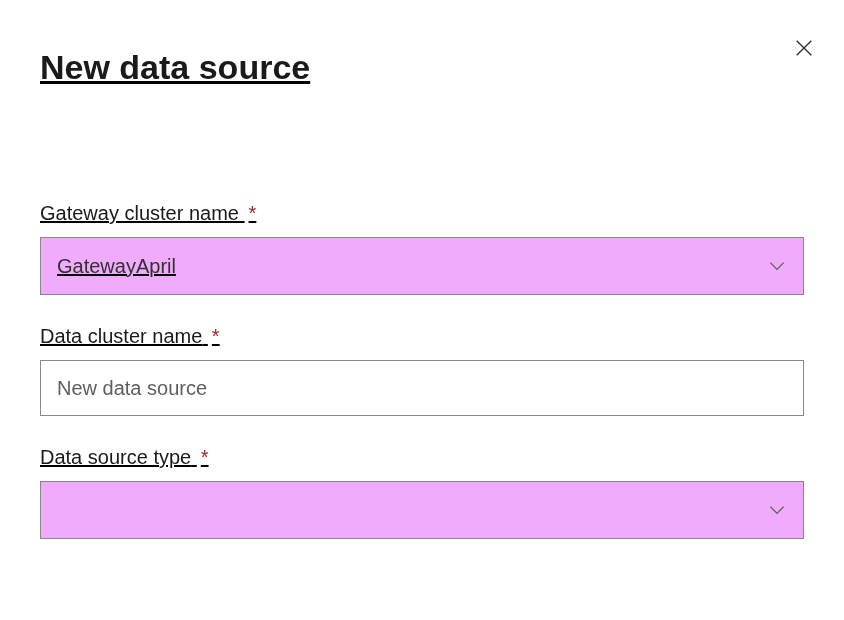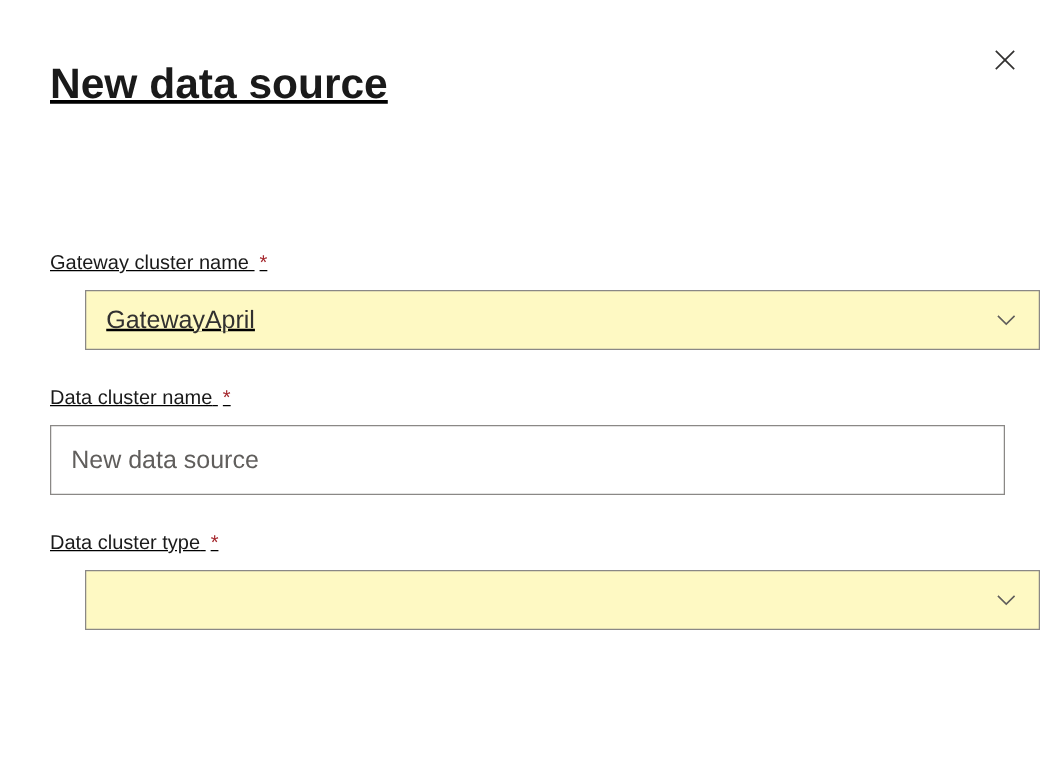--- a/index.html
+++ b/index.html
@@ -40,42 +40,41 @@
       font-size: 34px;
       font-weight: 600;
       color: #1a1a1a;
       margin-bottom: 115px;
     }
     .form-group {
       margin-bottom: 30px;
     }
     .form-label {
       display: block;
-      font-size: 16px;
+      font-size: 20px;
       color: #1a1a1a;
       margin-bottom: 12px;
       font-weight: 400;
     }
     .required {
       color: #a4262c;
       margin-left: 4px;
     }
     .form-control {
       width: 100%;
-      height: 48px;
+      height: 58px;
       border: 1px solid #8a8886;
-      background: #fef9c3;
+      background: #f0abfc;
       padding: 0 16px;
       font-size: 20px;
       font-family: inherit;
       color: #323130;
       display: flex;
       align-items: center;
       position: relative;
-      margin-left: 28px;
     }
     .form-control.dropdown {
       cursor: pointer;
       padding-right: 48px;
     }
     .dropdown-value {
       flex: 1;
       color: #323130;
       font-size: 20px;
     }
@@ -129,21 +128,21 @@
   <div class="form-group">
     <label class="form-label">
       <span>Data cluster name</span>
       <span class="required">*</span>
     </label>
     <input type="text" class="text-input" value="New data source" style="">
   </div>
 
   <div class="form-group">
     <label class="form-label">
-      <span>Data cluster type</span>
+      <span>Data source type</span>
       <span class="required">*</span>
     </label>
     <div class="form-control dropdown">
       <svg class="chevron" viewBox="0 0 24 24" fill="none" stroke="#605e5c" stroke-width="1.5">
         <polyline points="4,8 12,16 20,8"></polyline>
       </svg>
     </div>
   </div>
 </div>
 

